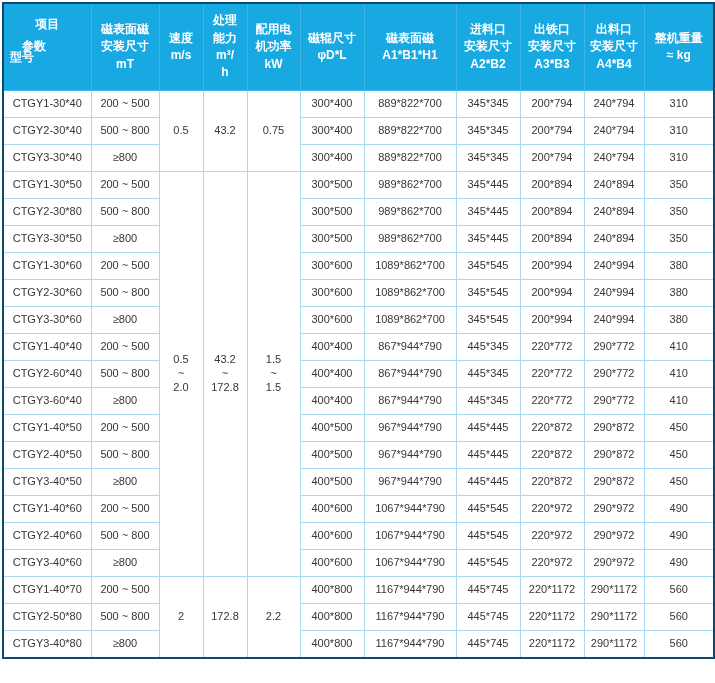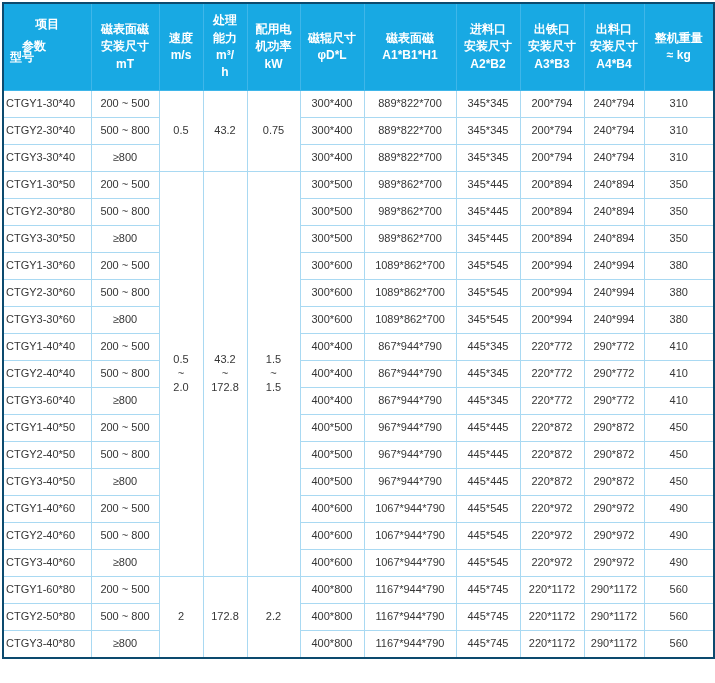--- a/index.html
+++ b/index.html
@@ -33,21 +33,21 @@
     color:#363636;
     font-size:11px;
     text-align:center;
     vertical-align:middle;
     height:26px;
     padding:0 2px;
     line-height:1.25;
     white-space:nowrap;
     overflow:hidden;
   }
-  .spec-table td.model{ text-align:left; }
+  .spec-table td.model{ text-align:center; }
   th.corner{ position:relative; }
   th.corner .c-top{ position:absolute; top:12px; left:0; right:0; text-align:center; }
   th.corner .c-mid{ position:absolute; top:34px; left:18px; }
   th.corner .c-bot{ position:absolute; bottom:24px; left:6px; }
 </style>
 </head>
 <body>
 
 <table class="spec-table">
   <colgroup>
@@ -238,21 +238,21 @@
         <td class="model">CTGY1-40*40</td>
         <td>200 ~ 500</td>
         <td>400*400</td>
         <td>867*944*790</td>
         <td>445*345</td>
         <td>220*772</td>
         <td>290*772</td>
         <td>410</td>
       </tr>
       <tr>
-        <td class="model">CTGY2-40*40</td>
+        <td class="model">CTGY2-60*40</td>
         <td>500 ~ 800</td>
         <td>400*400</td>
         <td>867*944*790</td>
         <td>445*345</td>
         <td>220*772</td>
         <td>290*772</td>
         <td>410</td>
       </tr>
       <tr>
         <td class="model">CTGY3-60*40</td>
@@ -318,21 +318,21 @@
         <td class="model">CTGY3-40*60</td>
         <td>≥800</td>
         <td>400*600</td>
         <td>1067*944*790</td>
         <td>445*545</td>
         <td>220*972</td>
         <td>290*972</td>
         <td>490</td>
       </tr>
       <tr>
-        <td class="model">CTGY1-60*80</td>
+        <td class="model">CTGY1-40*70</td>
         <td>200 ~ 500</td>
         <td rowspan="3">
           <div>2</div>
         </td>
         <td rowspan="3">
           <div>172.8</div>
         </td>
         <td rowspan="3">
           <div>2.2</div>
         </td>

